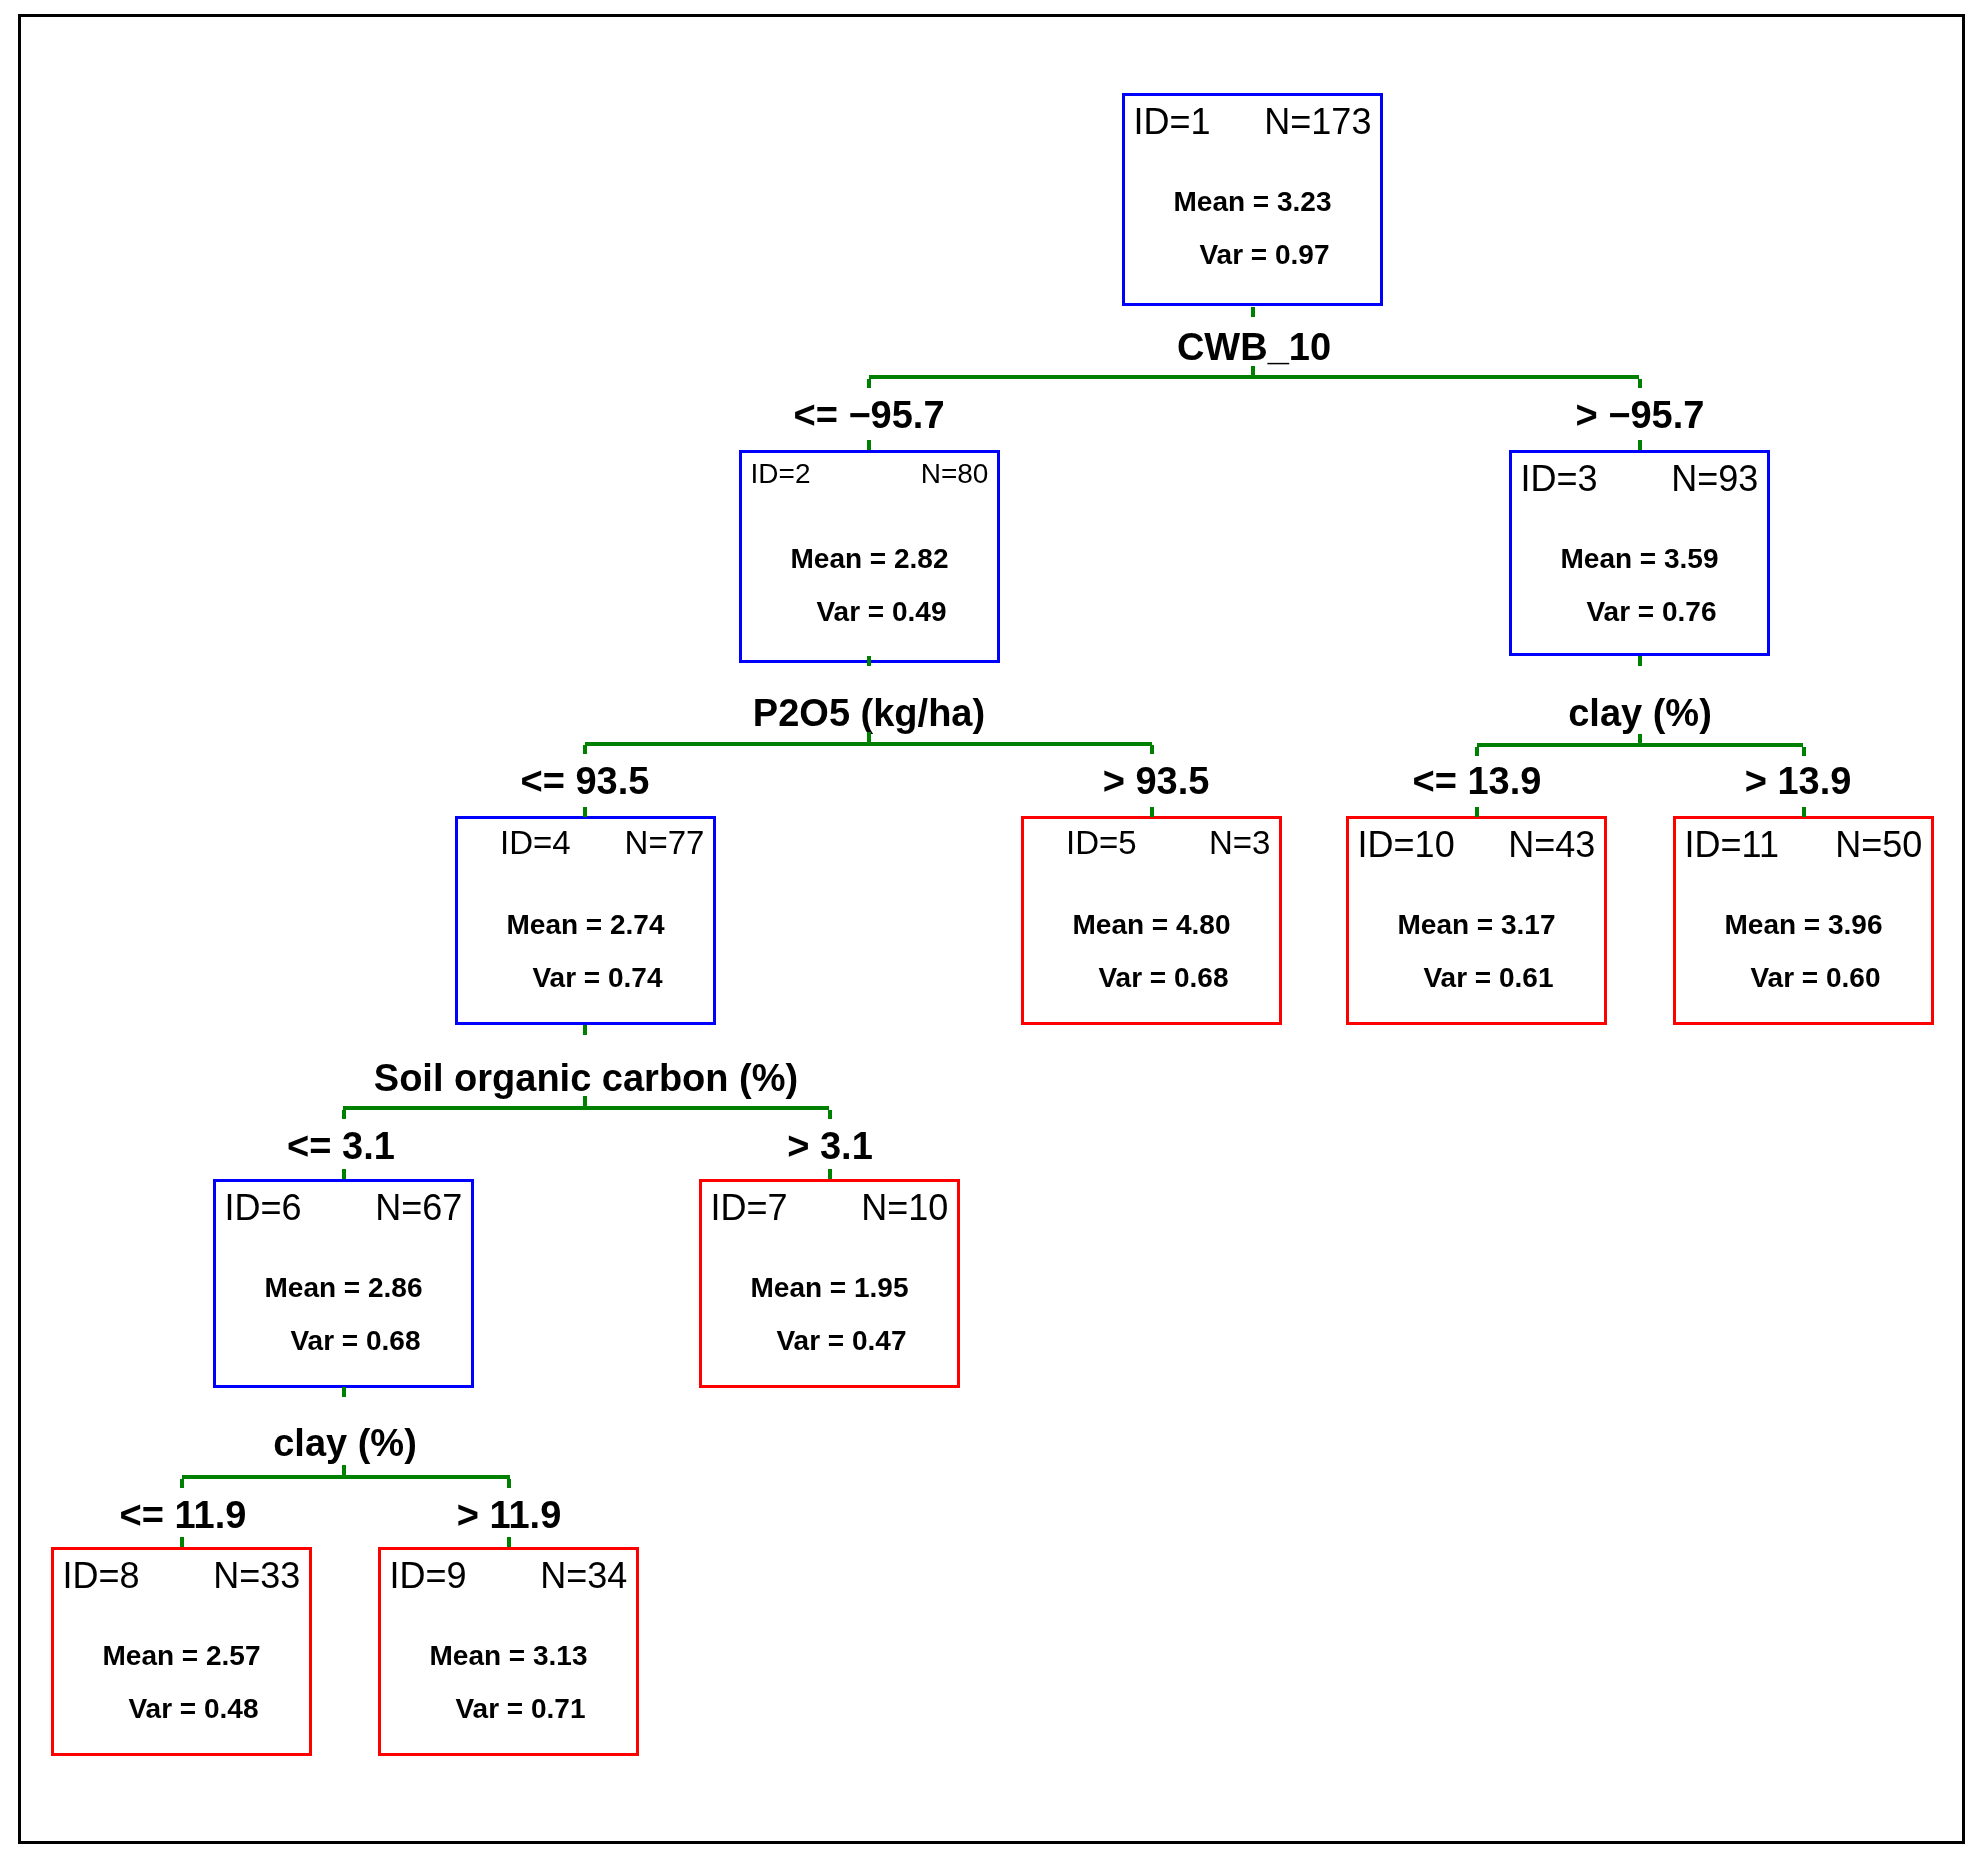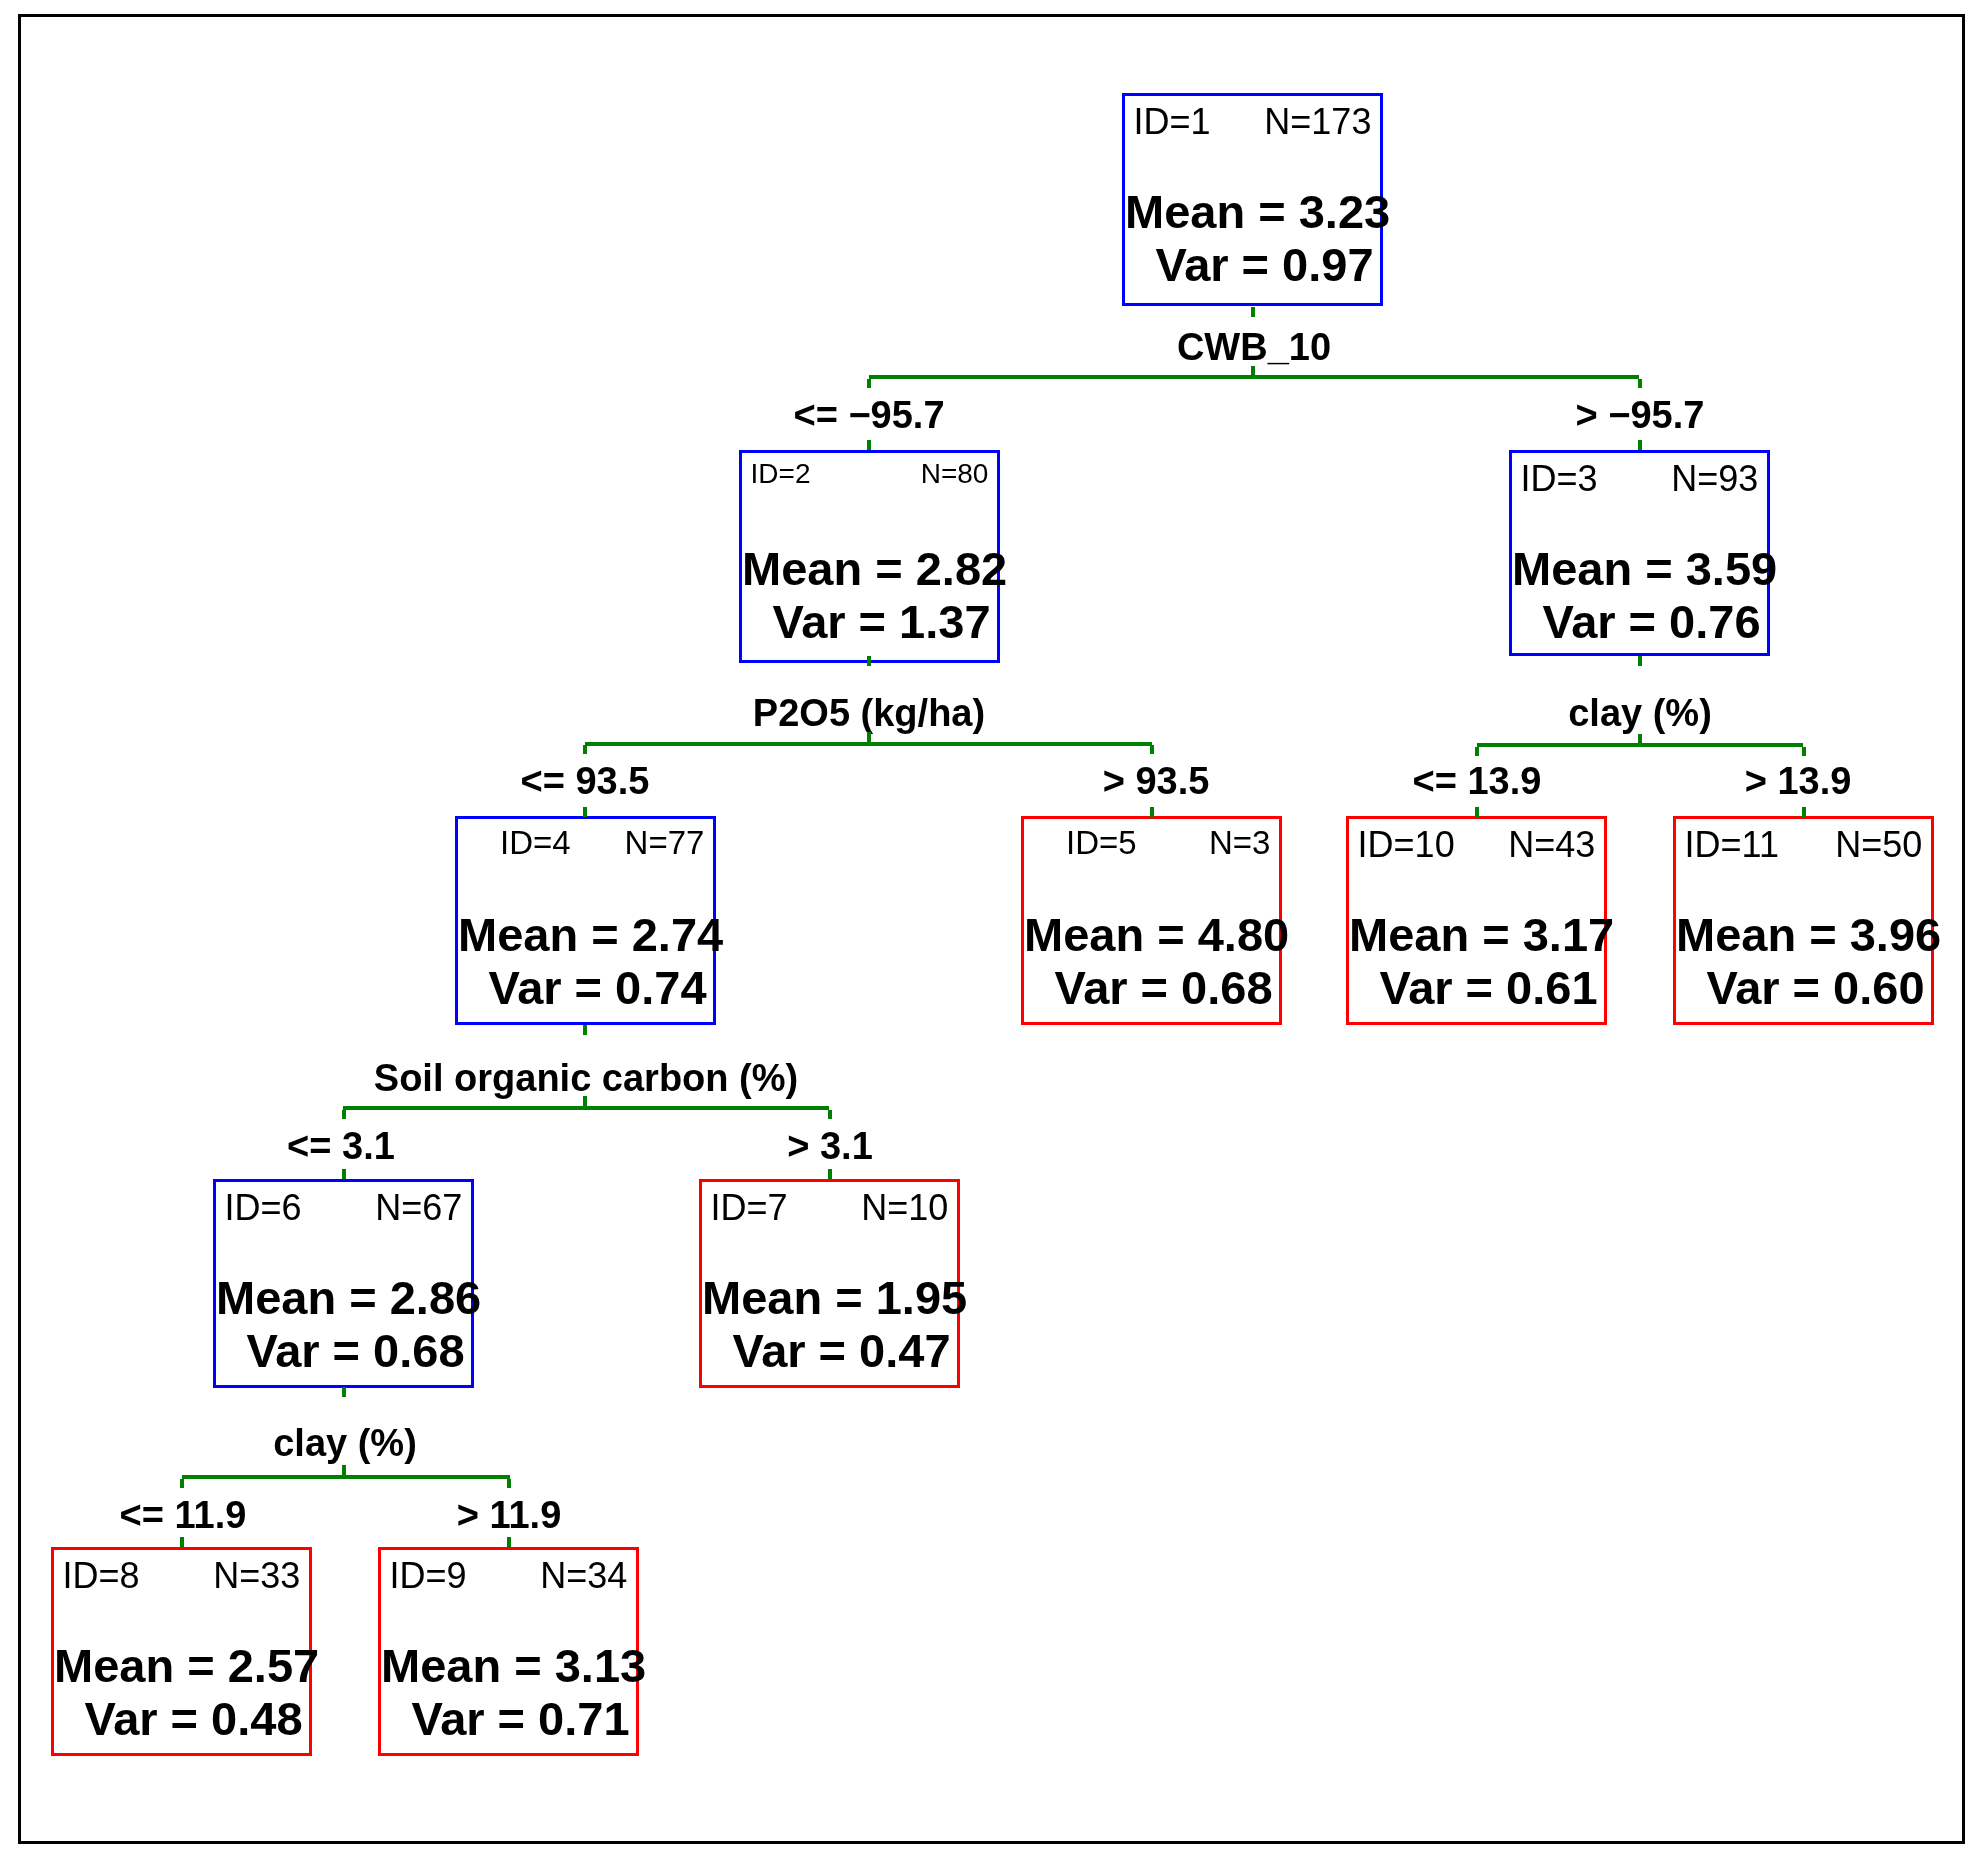--- a/index.html
+++ b/index.html
@@ -35,21 +35,21 @@
     line-height:1.1;
     white-space:nowrap;
   }
   .node-header.hdr-sm{font-size:28px;}
   .node-header.hdr-md{font-size:33px;padding-left:42px;}
   .node-mean,.node-var{
     position:absolute;
     left:0;width:100%;
     text-align:center;
     font-weight:bold;
-    font-size:47px;
+    font-size:28px;
     line-height:1;
     white-space:nowrap;
   }
   .node-mean{top:92px;}
   .node-var{top:145px;padding-left:12px;}
   .hline{
     position:absolute;height:3.7px;
     background:var(--green,#008000);
   }
   .vtick{
@@ -87,21 +87,21 @@
     <div class="node-mean">Mean = 3.23</div>
     <div class="node-var">Var = 0.97</div>
   </div>
 
   <div class="node internal" style="left:739px;top:450px;height:213px;">
     <div class="node-header hdr-sm">
       <span>ID=2</span>
       <span>N=80</span>
     </div>
     <div class="node-mean">Mean = 2.82</div>
-    <div class="node-var">Var = 1.37</div>
+    <div class="node-var">Var = 0.49</div>
   </div>
 
   <div class="node internal" style="left:1509px;top:450px;height:206px;">
     <div class="node-header">
       <span>ID=3</span>
       <span>N=93</span>
     </div>
     <div class="node-mean">Mean = 3.59</div>
     <div class="node-var">Var = 0.76</div>
   </div>

